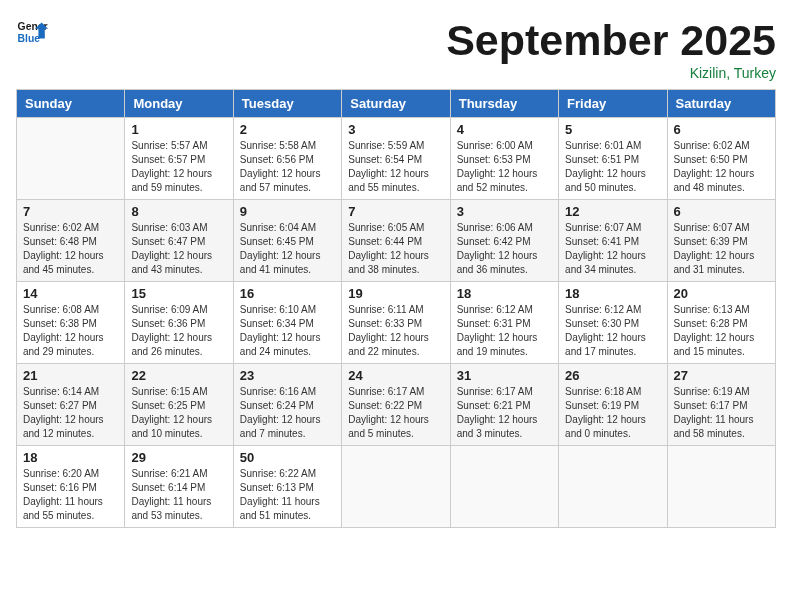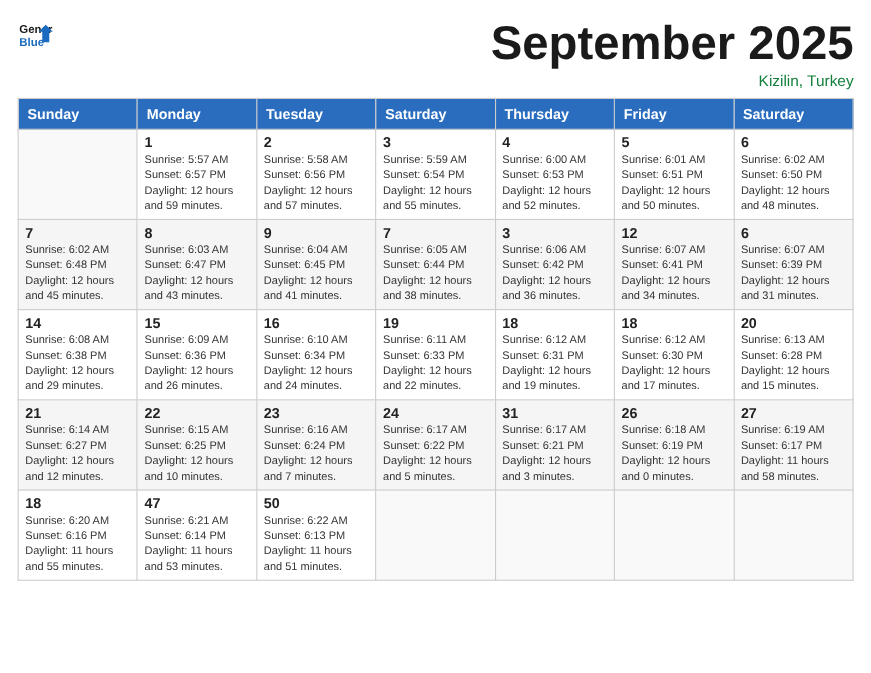--- a/index.html
+++ b/index.html
@@ -227,21 +227,21 @@
           <span class="day-num">27</span>
           <div class="day-info">Sunrise: 6:19 AM<br>Sunset: 6:17 PM<br>Daylight: 11 hours<br>and 58 minutes.</div>
         </td>
       </tr>
       <tr>
         <td>
           <span class="day-num">18</span>
           <div class="day-info">Sunrise: 6:20 AM<br>Sunset: 6:16 PM<br>Daylight: 11 hours<br>and 55 minutes.</div>
         </td>
         <td>
-          <span class="day-num">47</span>
+          <span class="day-num">29</span>
           <div class="day-info">Sunrise: 6:21 AM<br>Sunset: 6:14 PM<br>Daylight: 11 hours<br>and 53 minutes.</div>
         </td>
         <td>
           <span class="day-num">50</span>
           <div class="day-info">Sunrise: 6:22 AM<br>Sunset: 6:13 PM<br>Daylight: 11 hours<br>and 51 minutes.</div>
         </td>
         <td class="empty"></td>
         <td class="empty"></td>
         <td class="empty"></td>
         <td class="empty"></td>

